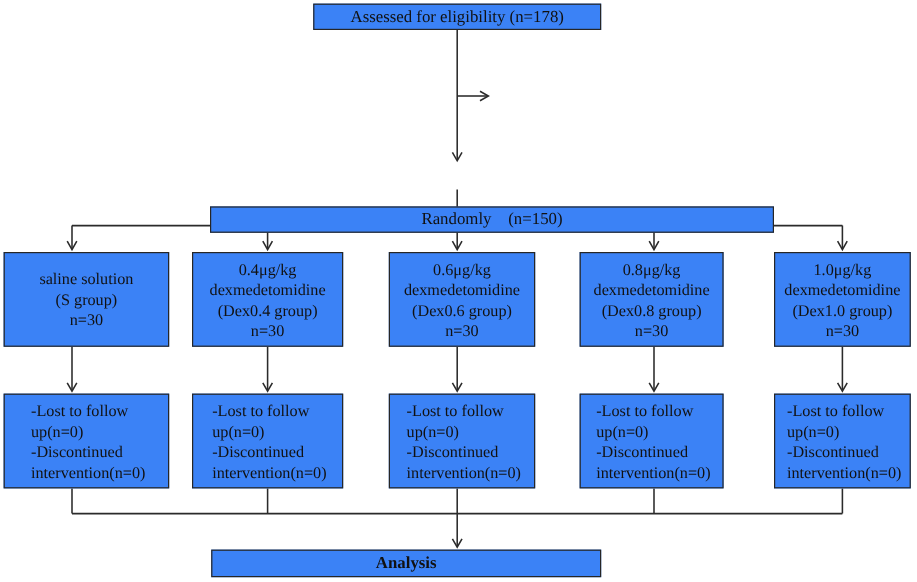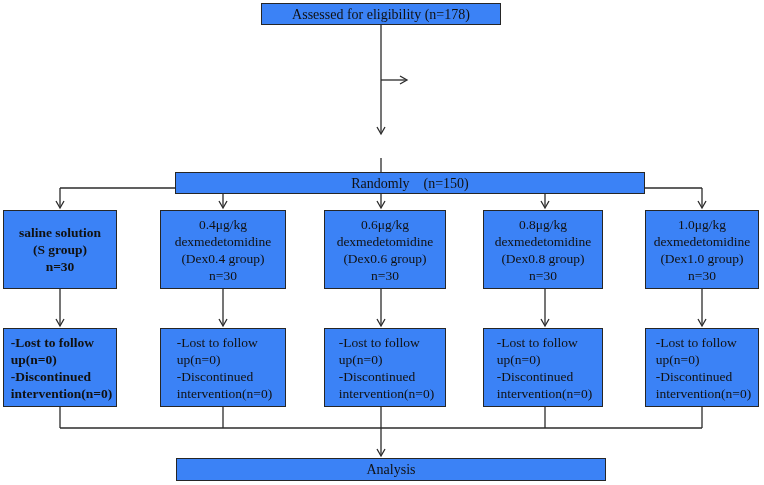--- a/index.html
+++ b/index.html
@@ -30,25 +30,25 @@
     justify-content:flex-start;
     text-align:left;
   }
   .box.exclude{padding:2px 4px 2px 8px;}
   .box.followup{padding:2px 2px 2px 5px;justify-content:center;}
 
   
   .assessed {left:261px; top:3px;   width:240px; height:22px;}
   .exclude  {left:410px; top:40px;  width:242px; height:74px;}
   .randomly {left:175px; top:136px; width:470px; height:22px;margin-top:36px;}
-  .analysis {left:176px; top:458px; width:430px; height:23px;}
+  .analysis {left:176px; top:458px; width:325px; height:23px;font-weight:bold;}
 
   .grp, .fup {top:210px; height:79px;}
   .fup {top:328px;}
-  .c1{left:3px;   width:114px;font-weight:bold;}
+  .c1{left:3px;   width:138px;}
   .c2{left:160px; width:126px;}
   .c3{left:324px; width:122px;}
   .c4{left:483px; width:120px;}
   .c5{left:645px; width:114px;}
 
   .connectors path{stroke:#2b2b2b;stroke-width:1.3;fill:none;}
 </style>
 </head>
 <body>
 

